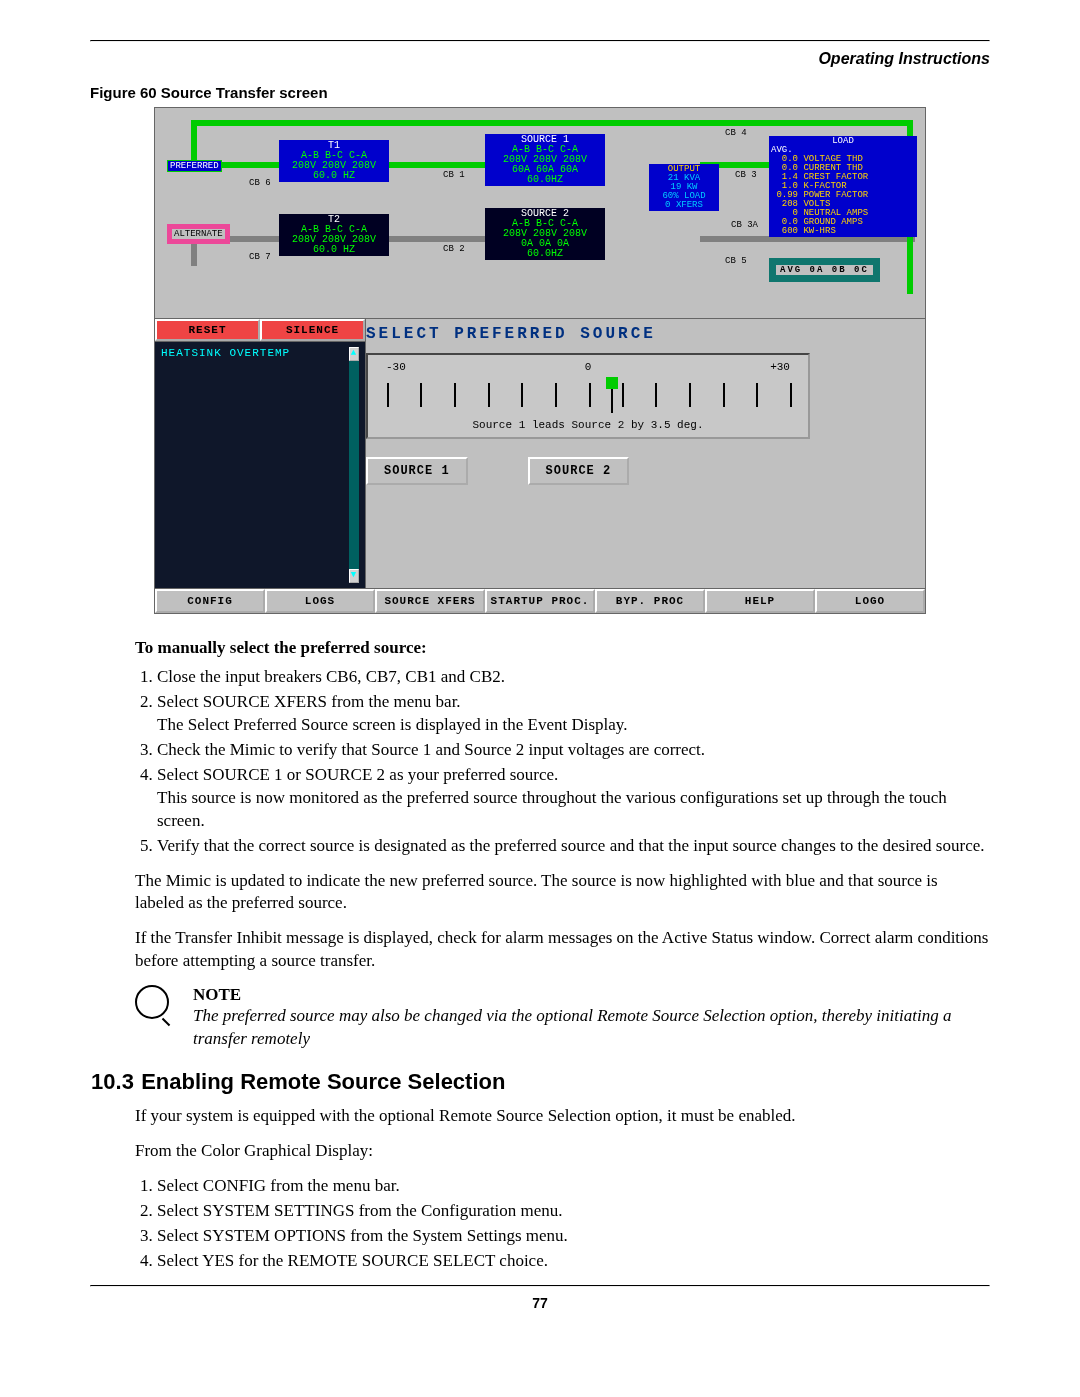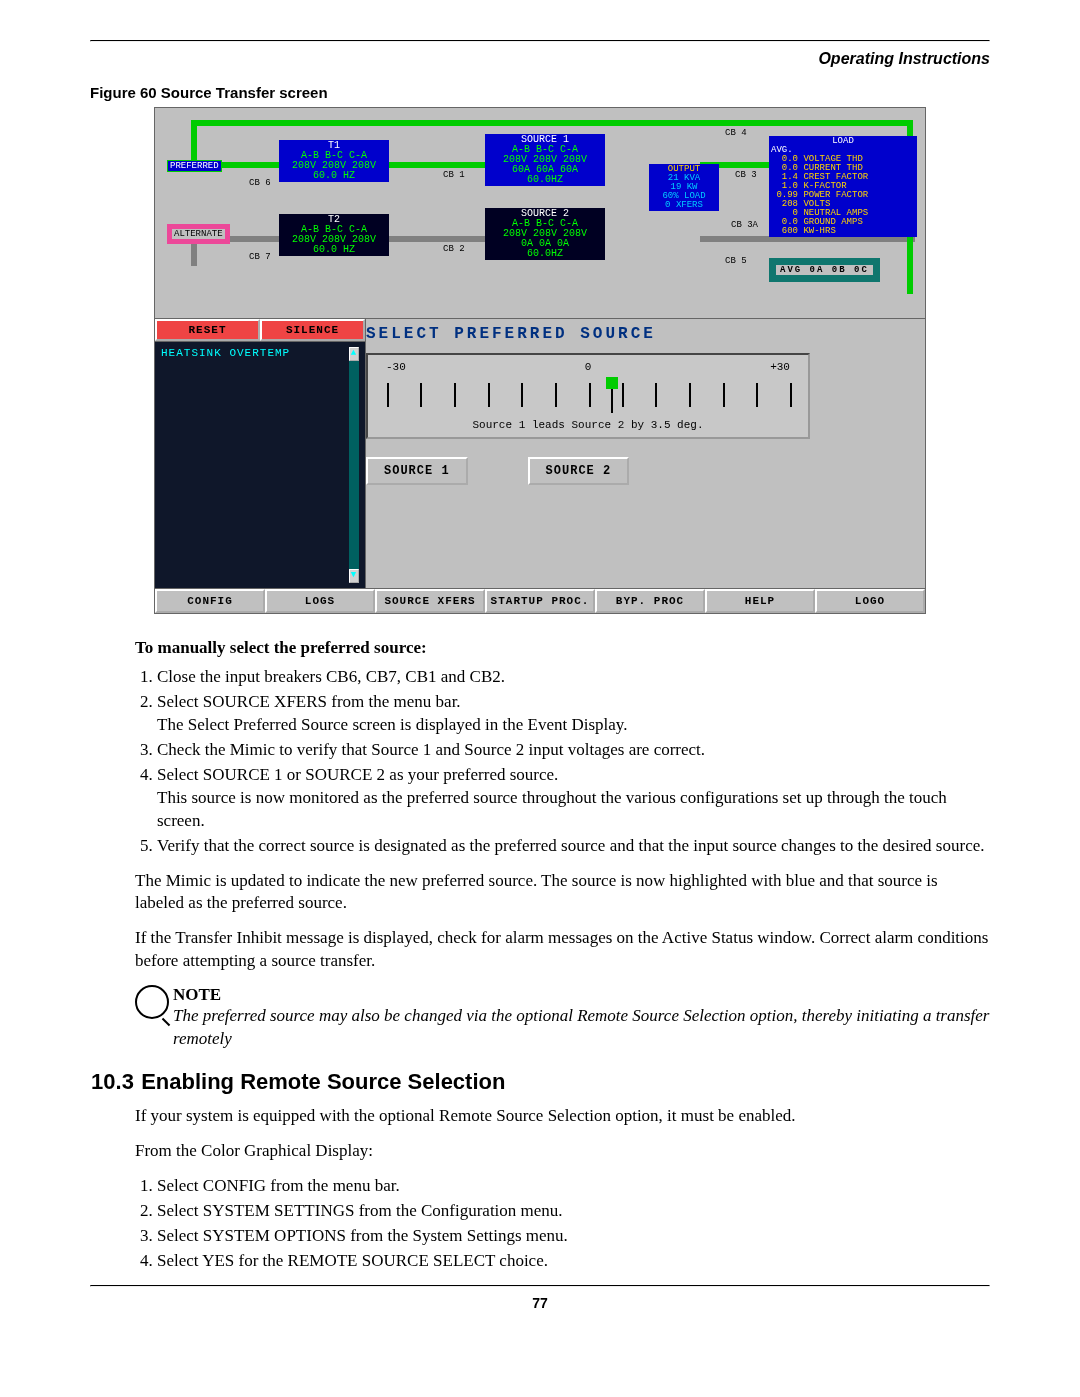--- a/index.html
+++ b/index.html
@@ -191,21 +191,21 @@
     padding: 0 0 0 22px;
     font-size: 17px;
     line-height: 1.35;
   }
   .ol li { margin-bottom: 2px; }
   .para {
     margin: 0 0 12px 45px;
     font-size: 17px;
     line-height: 1.35;
   }
-  .note-row { display:flex; gap:4px; margin-left:45px; margin-bottom:18px;}
+  .note-row { display:flex; gap:24px; margin-left:45px; margin-bottom:18px;}
   .note-ico {
     width:30px; height:30px; flex-shrink:0;
     border: 2px solid #000; border-radius: 50%;
     position: relative;
   }
   .note-ico::after{
     content:""; position:absolute; bottom:-6px; right:-4px;
     width:10px; height:2px; background:#000; transform: rotate(45deg);
   }
   .note-body .hdr { font-weight:bold; font-family:Georgia,serif; font-size:17px;}

